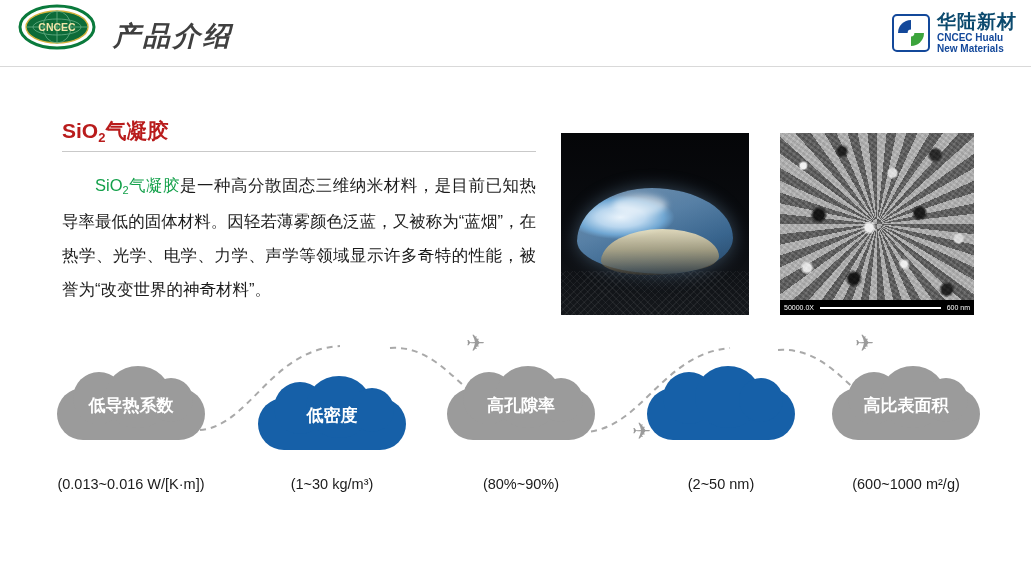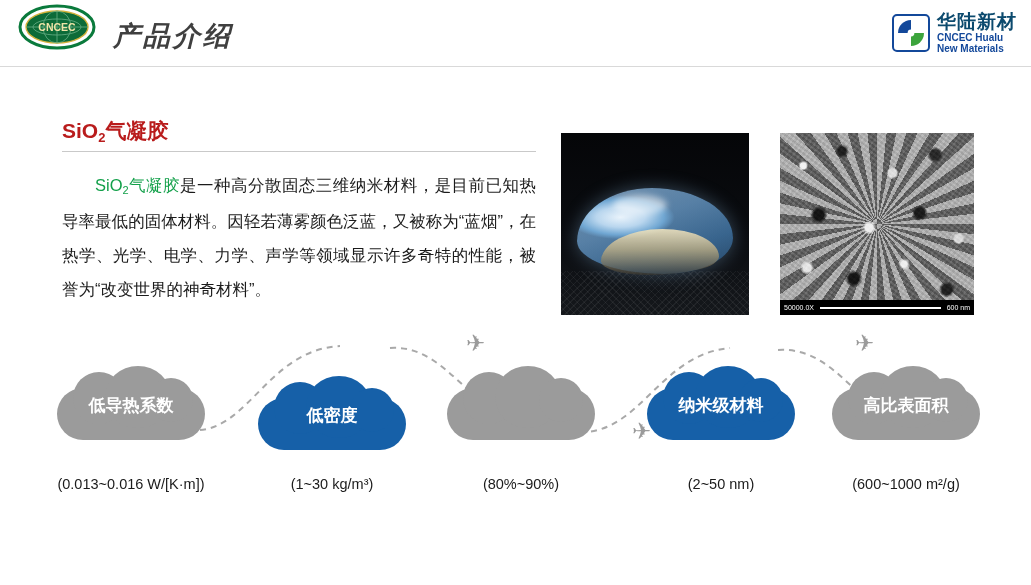--- a/index.html
+++ b/index.html
@@ -361,27 +361,27 @@
   <div class="cloud-b1"></div>
   <div class="cloud-b2"></div>
   <div class="cloud-b3"></div>
   <div class="cloud-label">低密度</div>
 </div>
 <div class="cloud cloud-grey" style="left:447px; top:366px;">
   <div class="cloud-shape"></div>
   <div class="cloud-b1"></div>
   <div class="cloud-b2"></div>
   <div class="cloud-b3"></div>
+  <div class="cloud-label">高孔隙率</div>
 </div>
 <div class="cloud cloud-blue" style="left:647px; top:366px;">
   <div class="cloud-shape"></div>
   <div class="cloud-b1"></div>
   <div class="cloud-b2"></div>
   <div class="cloud-b3"></div>
-  <div class="cloud-label">纳米级材料</div>
 </div>
 <div class="cloud cloud-grey" style="left:832px; top:366px;">
   <div class="cloud-shape"></div>
   <div class="cloud-b1"></div>
   <div class="cloud-b2"></div>
   <div class="cloud-b3"></div>
   <div class="cloud-label">高比表面积</div>
 </div>
 
 <div class="cloud-caption" style="left:11px;">(0.013~0.016 W/[K·m])</div>

